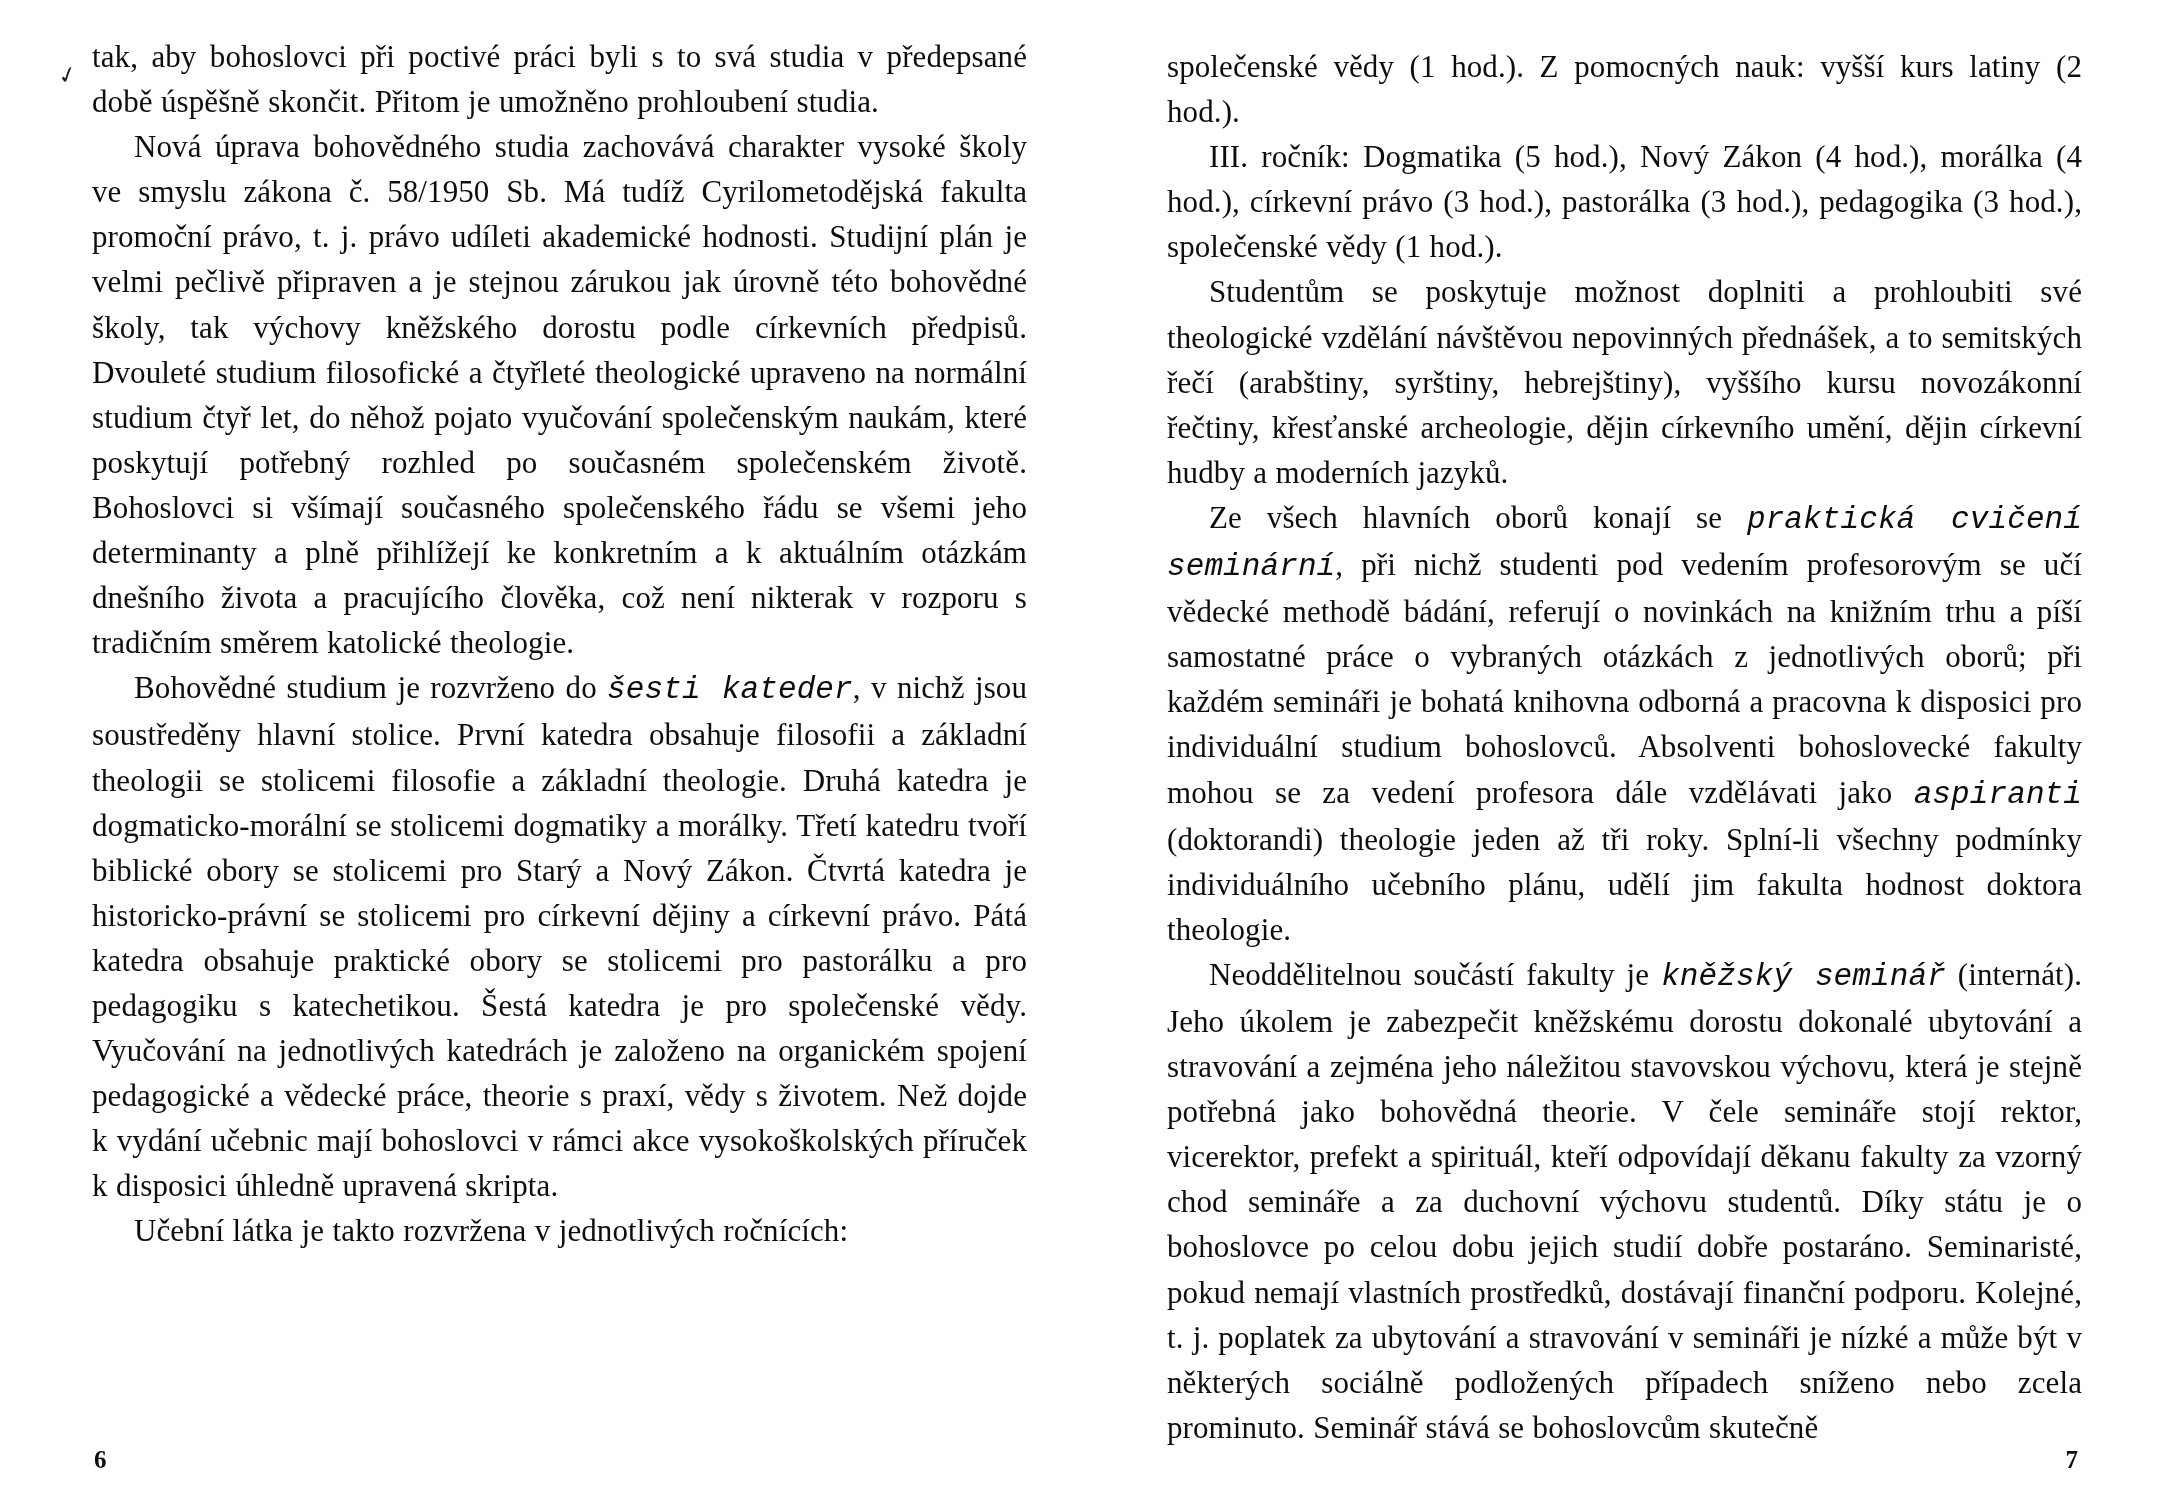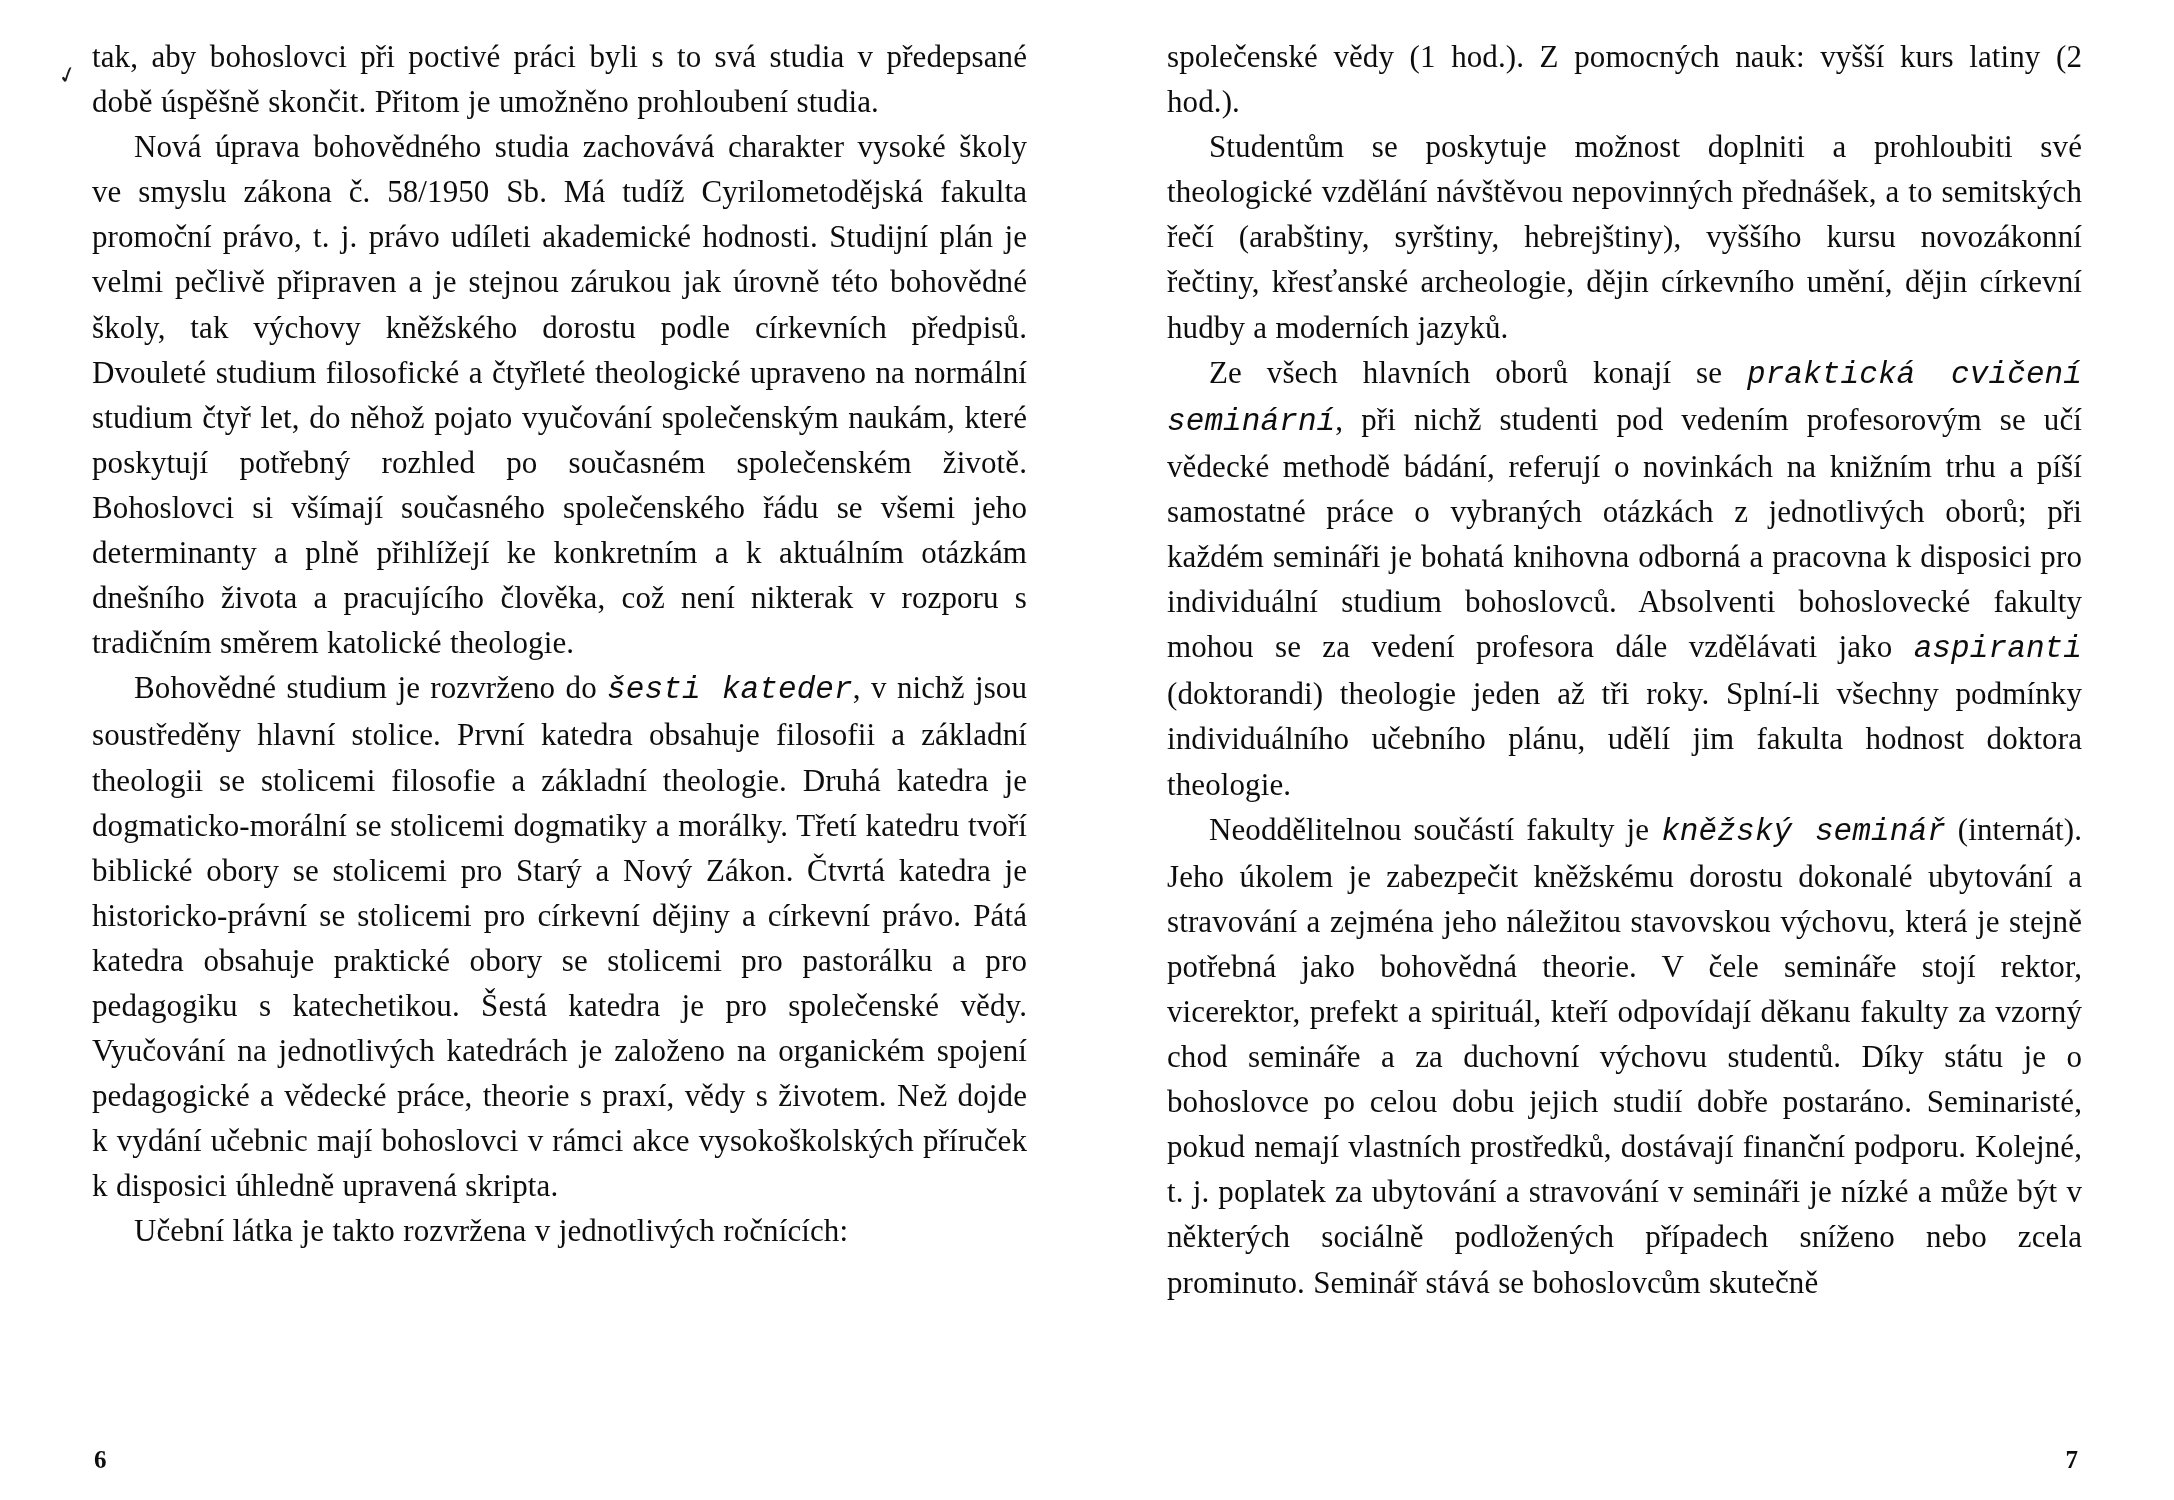--- a/index.html
+++ b/index.html
@@ -25,21 +25,21 @@
     position: relative;
     box-sizing: border-box;
     height: 100%;
   }
   .page-left {
     width: 1087px;
     padding: 34px 60px 0 92px;
   }
   .page-right {
     width: 1087px;
-    padding: 34px 92px 0 80px;
+    padding: 44px 92px 0 80px;
   }
   .text-col {
     font-size: 31px;
     line-height: 1.455;
     text-align: justify;
     text-justify: inter-word;
     letter-spacing: 0.1px;
     word-spacing: 0.5px;
   }
   .text-col p {
@@ -92,20 +92,21 @@
       <p class="indent"><span>Bohovědné studium je rozvrženo do </span><span class="it">šesti kateder</span><span>, v nichž jsou soustředěny hlavní stolice. První katedra obsahuje filosofii a základní theologii se stolicemi filosofie a základní theologie. Druhá katedra je dogmaticko-morální se stolicemi dogmatiky a morálky. Třetí katedru tvoří biblické obory se stolicemi pro Starý a Nový Zákon. Čtvrtá katedra je historicko-právní se stolicemi pro církevní dějiny a církevní právo. Pátá katedra obsahuje praktické obory se stolicemi pro pastorálku a pro pedagogiku s katechetikou. Šestá katedra je pro společenské vědy. Vyučování na jednotlivých katedrách je založeno na organickém spojení pedagogické a vědecké práce, theorie s praxí, vědy s životem. Než dojde k vydání učebnic mají bohoslovci v rámci akce vysokoškolských příruček k disposici úhledně upravená skripta.</span></p>
       <p class="indent">Učební látka je takto rozvržena v jednotlivých ročnících:</p>
     </div>
 
     <div class="page-number pn-left">6</div>
   </div>
 
   <div class="page page-right">
     <div class="text-col">
       <p class="noindent">společenské vědy (1 hod.). Z pomocných nauk: vyšší kurs latiny (2 hod.).</p>
+      <p class="indent">III. ročník: Dogmatika (5 hod.), Nový Zákon (4 hod.), morálka (4 hod.), církevní právo (3 hod.), pastorálka (3 hod.), pedagogika (3 hod.), společenské vědy (1 hod.).</p>
       <p class="indent">Studentům se poskytuje možnost doplniti a prohloubiti své theologické vzdělání návštěvou nepovinných přednášek, a to semitských řečí (arabštiny, syrštiny, hebrejštiny), vyššího kursu novozákonní řečtiny, křesťanské archeologie, dějin církevního umění, dějin církevní hudby a moderních jazyků.</p>
       <p class="indent"><span>Ze všech hlavních oborů konají se </span><span class="it">praktická cvičení seminární</span><span>, při nichž studenti pod vedením profesorovým se učí vědecké methodě bádání, referují o novinkách na knižním trhu a píší samostatné práce o vybraných otázkách z jednotlivých oborů; při každém semináři je bohatá knihovna odborná a pracovna k disposici pro individuální studium bohoslovců. Absolventi bohoslovecké fakulty mohou se za vedení profesora dále vzdělávati jako </span><span class="it">aspiranti</span><span> (doktorandi) theologie jeden až tři roky. Splní-li všechny podmínky individuálního učebního plánu, udělí jim fakulta hodnost doktora theologie.</span></p>
       <p class="indent"><span>Neoddělitelnou součástí fakulty je </span><span class="it">kněžský seminář</span><span> (internát). Jeho úkolem je zabezpečit kněžskému dorostu dokonalé ubytování a stravování a zejména jeho náležitou stavovskou výchovu, která je stejně potřebná jako bohovědná theorie. V čele semináře stojí rektor, vicerektor, prefekt a spirituál, kteří odpovídají děkanu fakulty za vzorný chod semináře a za duchovní výchovu studentů. Díky státu je o bohoslovce po celou dobu jejich studií dobře postaráno. Seminaristé, pokud nemají vlastních prostředků, dostávají finanční podporu. Kolejné, t. j. poplatek za ubytování a stravování v semináři je nízké a může být v některých sociálně podložených případech sníženo nebo zcela prominuto. Seminář stává se bohoslovcům skutečně</span></p>
     </div>
 
     <div class="page-number pn-right">7</div>
   </div>
 
 </div>
 

